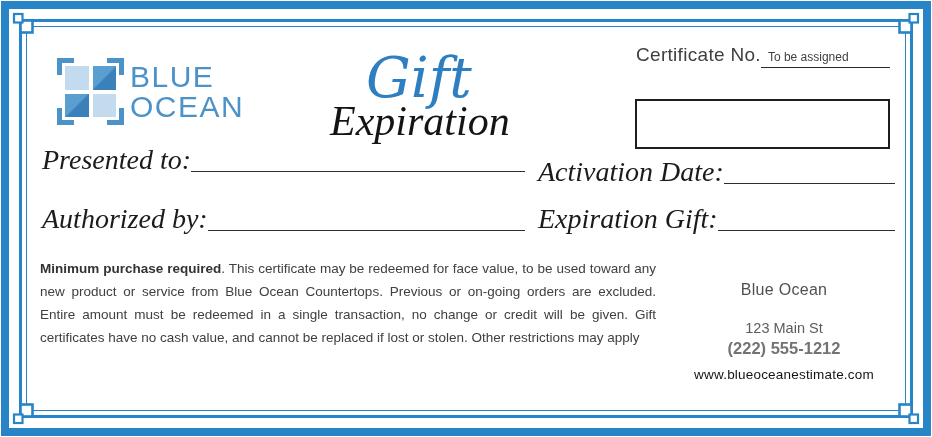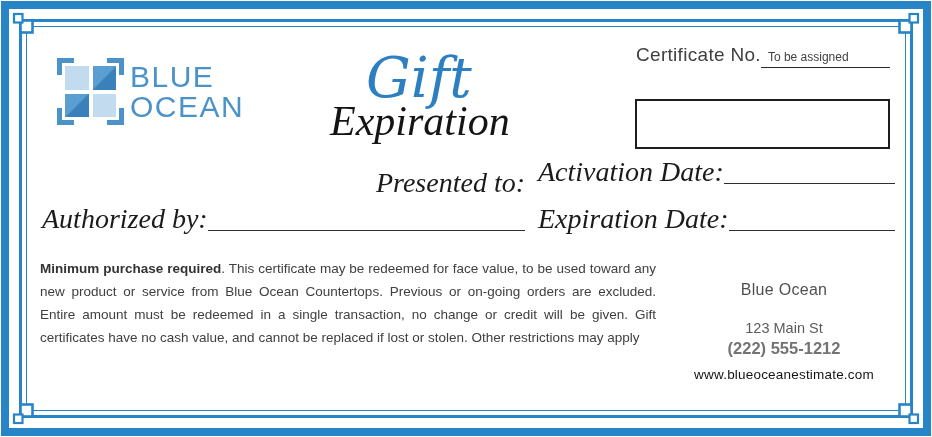--- a/index.html
+++ b/index.html
@@ -56,21 +56,21 @@
   .redeem{position:absolute;left:636px;top:73px;width:254px;text-align:center;
     font-style:italic;font-size:20px;color:#474747;letter-spacing:0.3px;}
   .amount-box{position:absolute;left:635px;top:99px;width:251px;height:46px;
     border:2px solid #1d1d1d;background:#ffffff;}
 
   
   .field{position:absolute;display:flex;align-items:flex-end;
     font-family:"Liberation Serif",serif;font-style:italic;font-size:28px;color:var(--ink);}
   .f-label{white-space:nowrap;line-height:1.15;}
   .f-line{flex:1;border-bottom:1.5px solid #2e2e2e;margin-bottom:4px;min-height:1px;}
-  .f-presented{left:42px;top:167px;width:483px;flex-direction:column;}
+  .f-presented{left:42px;top:144px;width:483px;}
   .f-activation{left:538px;top:156px;width:357px;}
   .f-authorized{left:42px;top:203px;width:483px;}
   .f-expiration{left:538px;top:203px;width:357px;}
 
   
   .terms{position:absolute;left:40px;top:257px;width:616px;margin:0;
     font-size:13.5px;line-height:23px;color:#404040;text-align:justify;}
   .terms-bold{font-weight:bold;color:#333333;}
 
   
@@ -149,21 +149,21 @@
   </div>
   <div class="field f-activation">
     <span class="f-label">Activation Date:</span>
     <span class="f-line"></span>
   </div>
   <div class="field f-authorized">
     <span class="f-label">Authorized by:</span>
     <span class="f-line"></span>
   </div>
   <div class="field f-expiration">
-    <span class="f-label">Expiration Date:</span>
+    <span class="f-label">Expiration Gift:</span>
     <span class="f-line"></span>
   </div>
 
   <p class="terms"><span class="terms-bold">Minimum purchase required</span><span>. This certificate may be redeemed for face value, to be used toward any new product or service from Blue Ocean Countertops. Previous or on-going orders are excluded. Entire amount must be redeemed in a single transaction, no change or credit will be given. Gift certificates have no cash value, and cannot be replaced if lost or stolen. Other restrictions may apply</span></p>
 
   <div class="contact">
     <div class="c-name">Blue Ocean</div>
     <div class="c-addr">123 Main St</div>
     <div class="c-phone">(222) 555-1212</div>
     <div class="c-web">www.blueoceanestimate.com</div>

